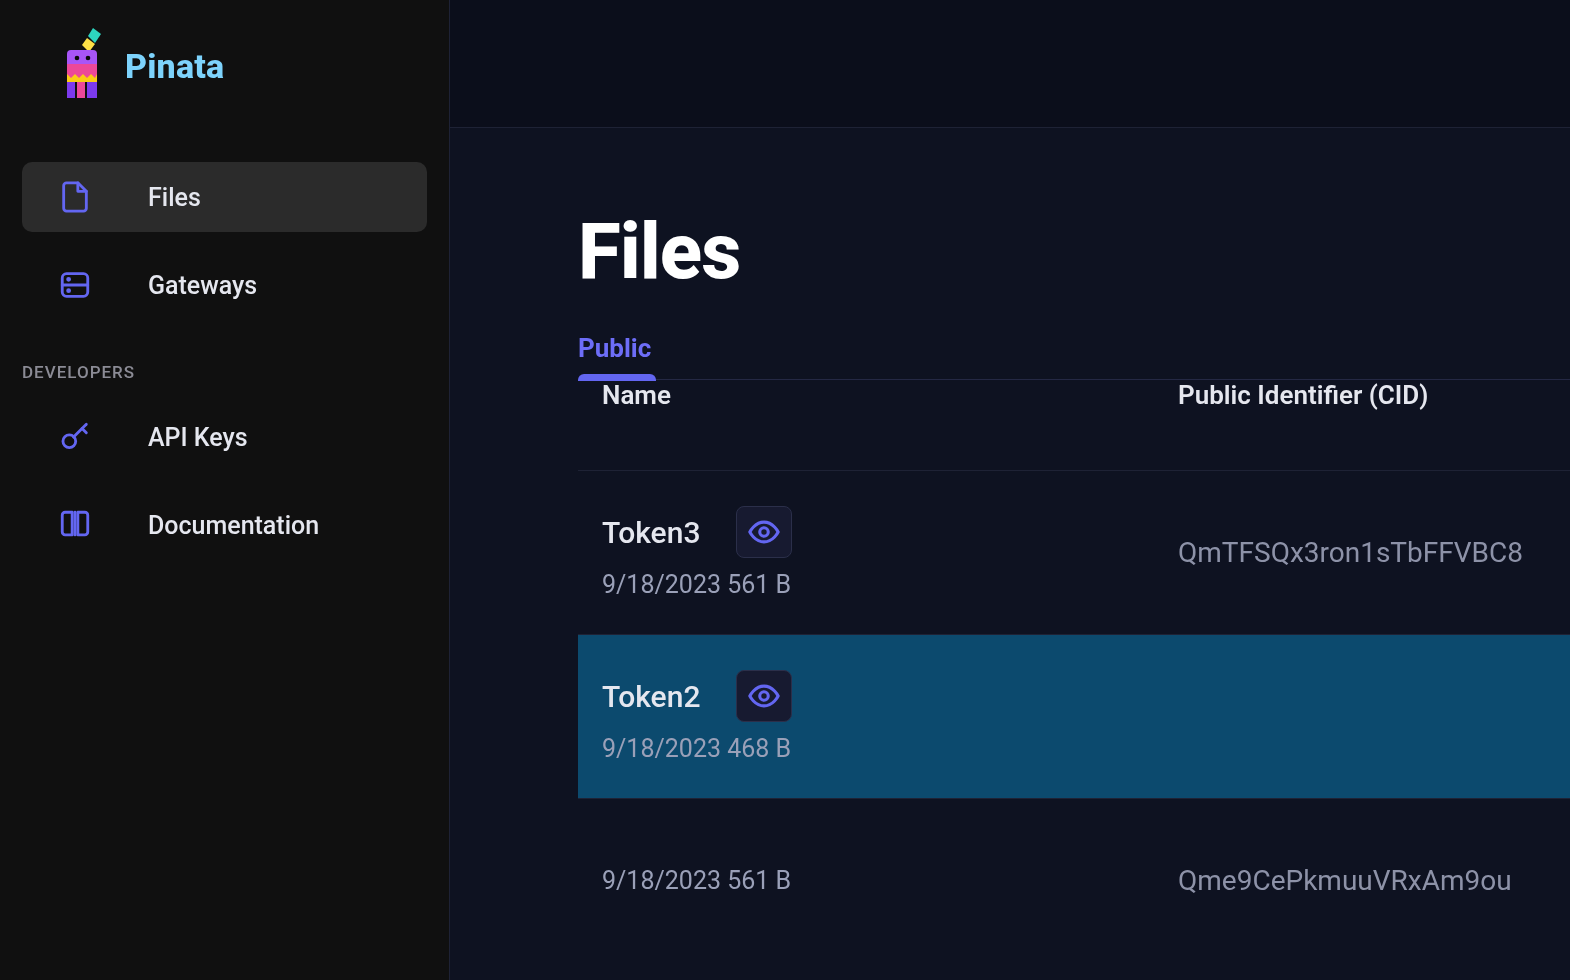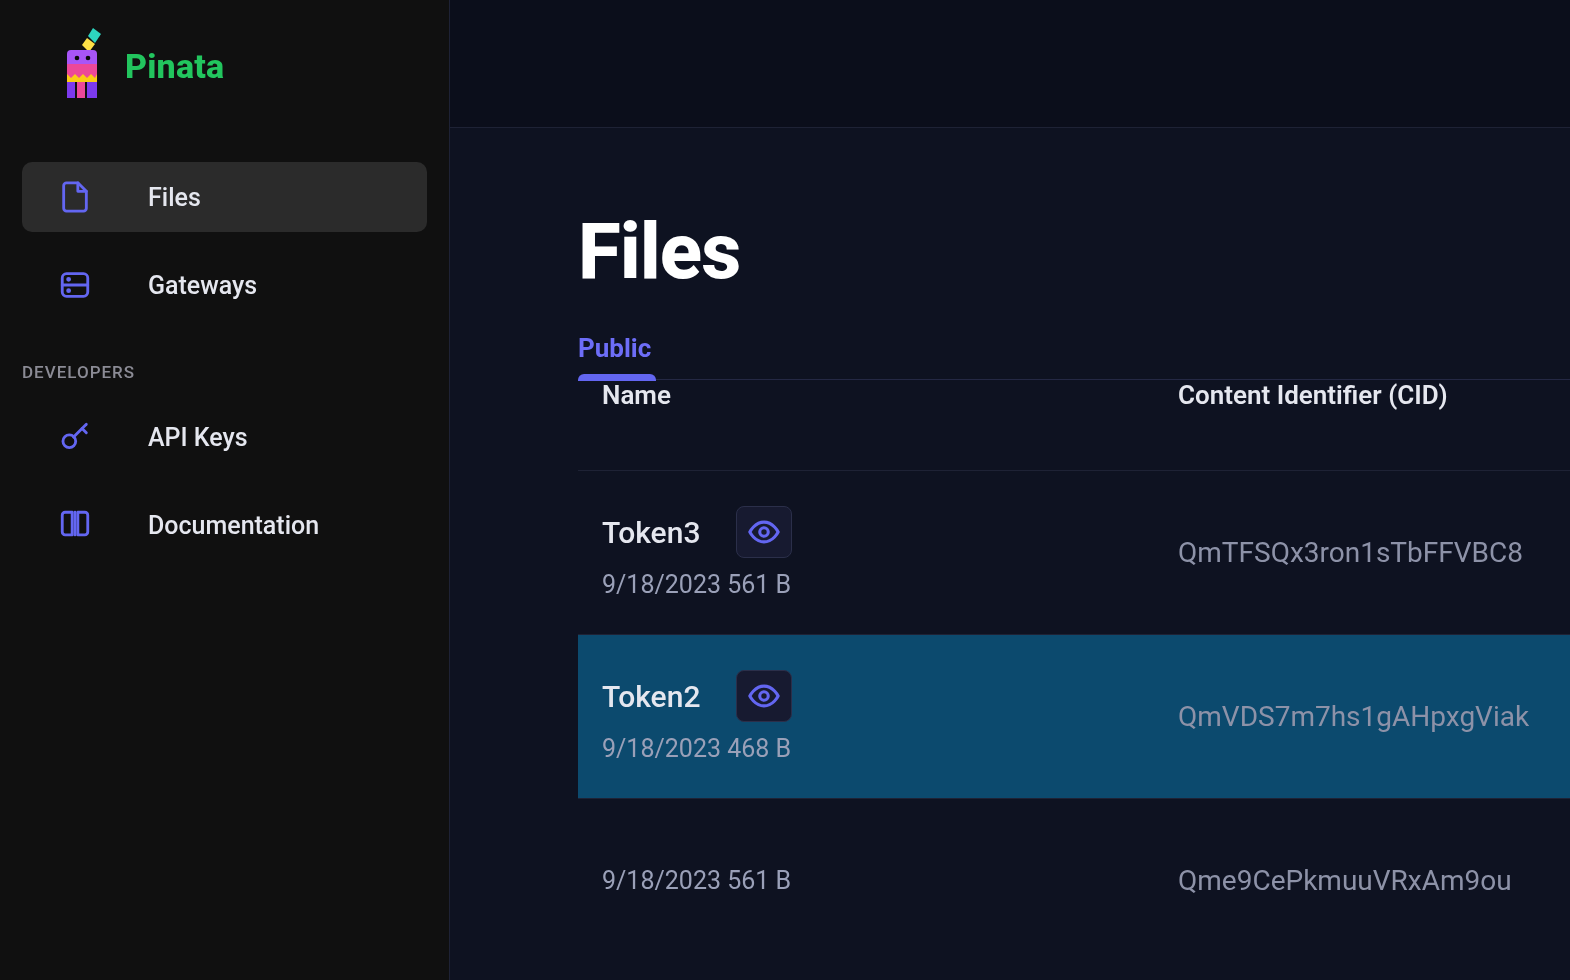--- a/index.html
+++ b/index.html
@@ -29,21 +29,21 @@
   margin-bottom: 58px;
 }
 .logo-icon {
   width: 52px;
   height: 76px;
   position: relative;
 }
 .brand {
   font-size: 34px;
   font-weight: 800;
-  color: #22c55e;
+  color: #7dd3fc;
   letter-spacing: 0.2px;
 }
 .nav-group { padding: 0 22px; }
 .nav-item {
   display: flex;
   align-items: center;
   gap: 56px;
   height: 70px;
   border-radius: 10px;
   padding-left: 36px;
@@ -224,21 +224,21 @@
   <div class="content">
     <h1 class="page-title">Files</h1>
 
     <div class="tabs">
       <div class="tab active">Public</div>
     </div>
 
     <div class="table-wrap">
       <div class="table-header">
         <div class="col-name">Name</div>
-        <div class="col-cid">Content Identifier (CID)</div>
+        <div class="col-cid">Public Identifier (CID)</div>
       </div>
 
       <div class="row">
         <div class="col-name">
           <div class="file-line1">
             <span class="file-name">Token3</span>
             <span class="eye-btn">
               <svg viewBox="0 0 24 24" width="34" height="34" fill="none" stroke="currentColor" stroke-width="2.2" stroke-linecap="round" stroke-linejoin="round">
                 <path d="M2 12 s3.5 -7 10 -7 s10 7 10 7 s-3.5 7 -10 7 s-10 -7 -10 -7 Z"></path>
                 <circle cx="12" cy="12" r="3"></circle>
@@ -260,21 +260,20 @@
               <svg viewBox="0 0 24 24" width="34" height="34" fill="none" stroke="currentColor" stroke-width="2.2" stroke-linecap="round" stroke-linejoin="round">
                 <path d="M2 12 s3.5 -7 10 -7 s10 7 10 7 s-3.5 7 -10 7 s-10 -7 -10 -7 Z"></path>
                 <circle cx="12" cy="12" r="3"></circle>
               </svg>
             </span>
           </div>
           <div class="file-line2">
             <span>9/18/2023</span> <span>468 B</span>
           </div>
         </div>
-        <div class="col-cid">QmVDS7m7hs1gAHpxgViak</div>
       </div>
 
       <div class="row">
         <div class="col-name">
           <div class="file-line2">
             <span>9/18/2023</span> <span>561 B</span>
           </div>
         </div>
         <div class="col-cid">Qme9CePkmuuVRxAm9ou</div>
       </div>

